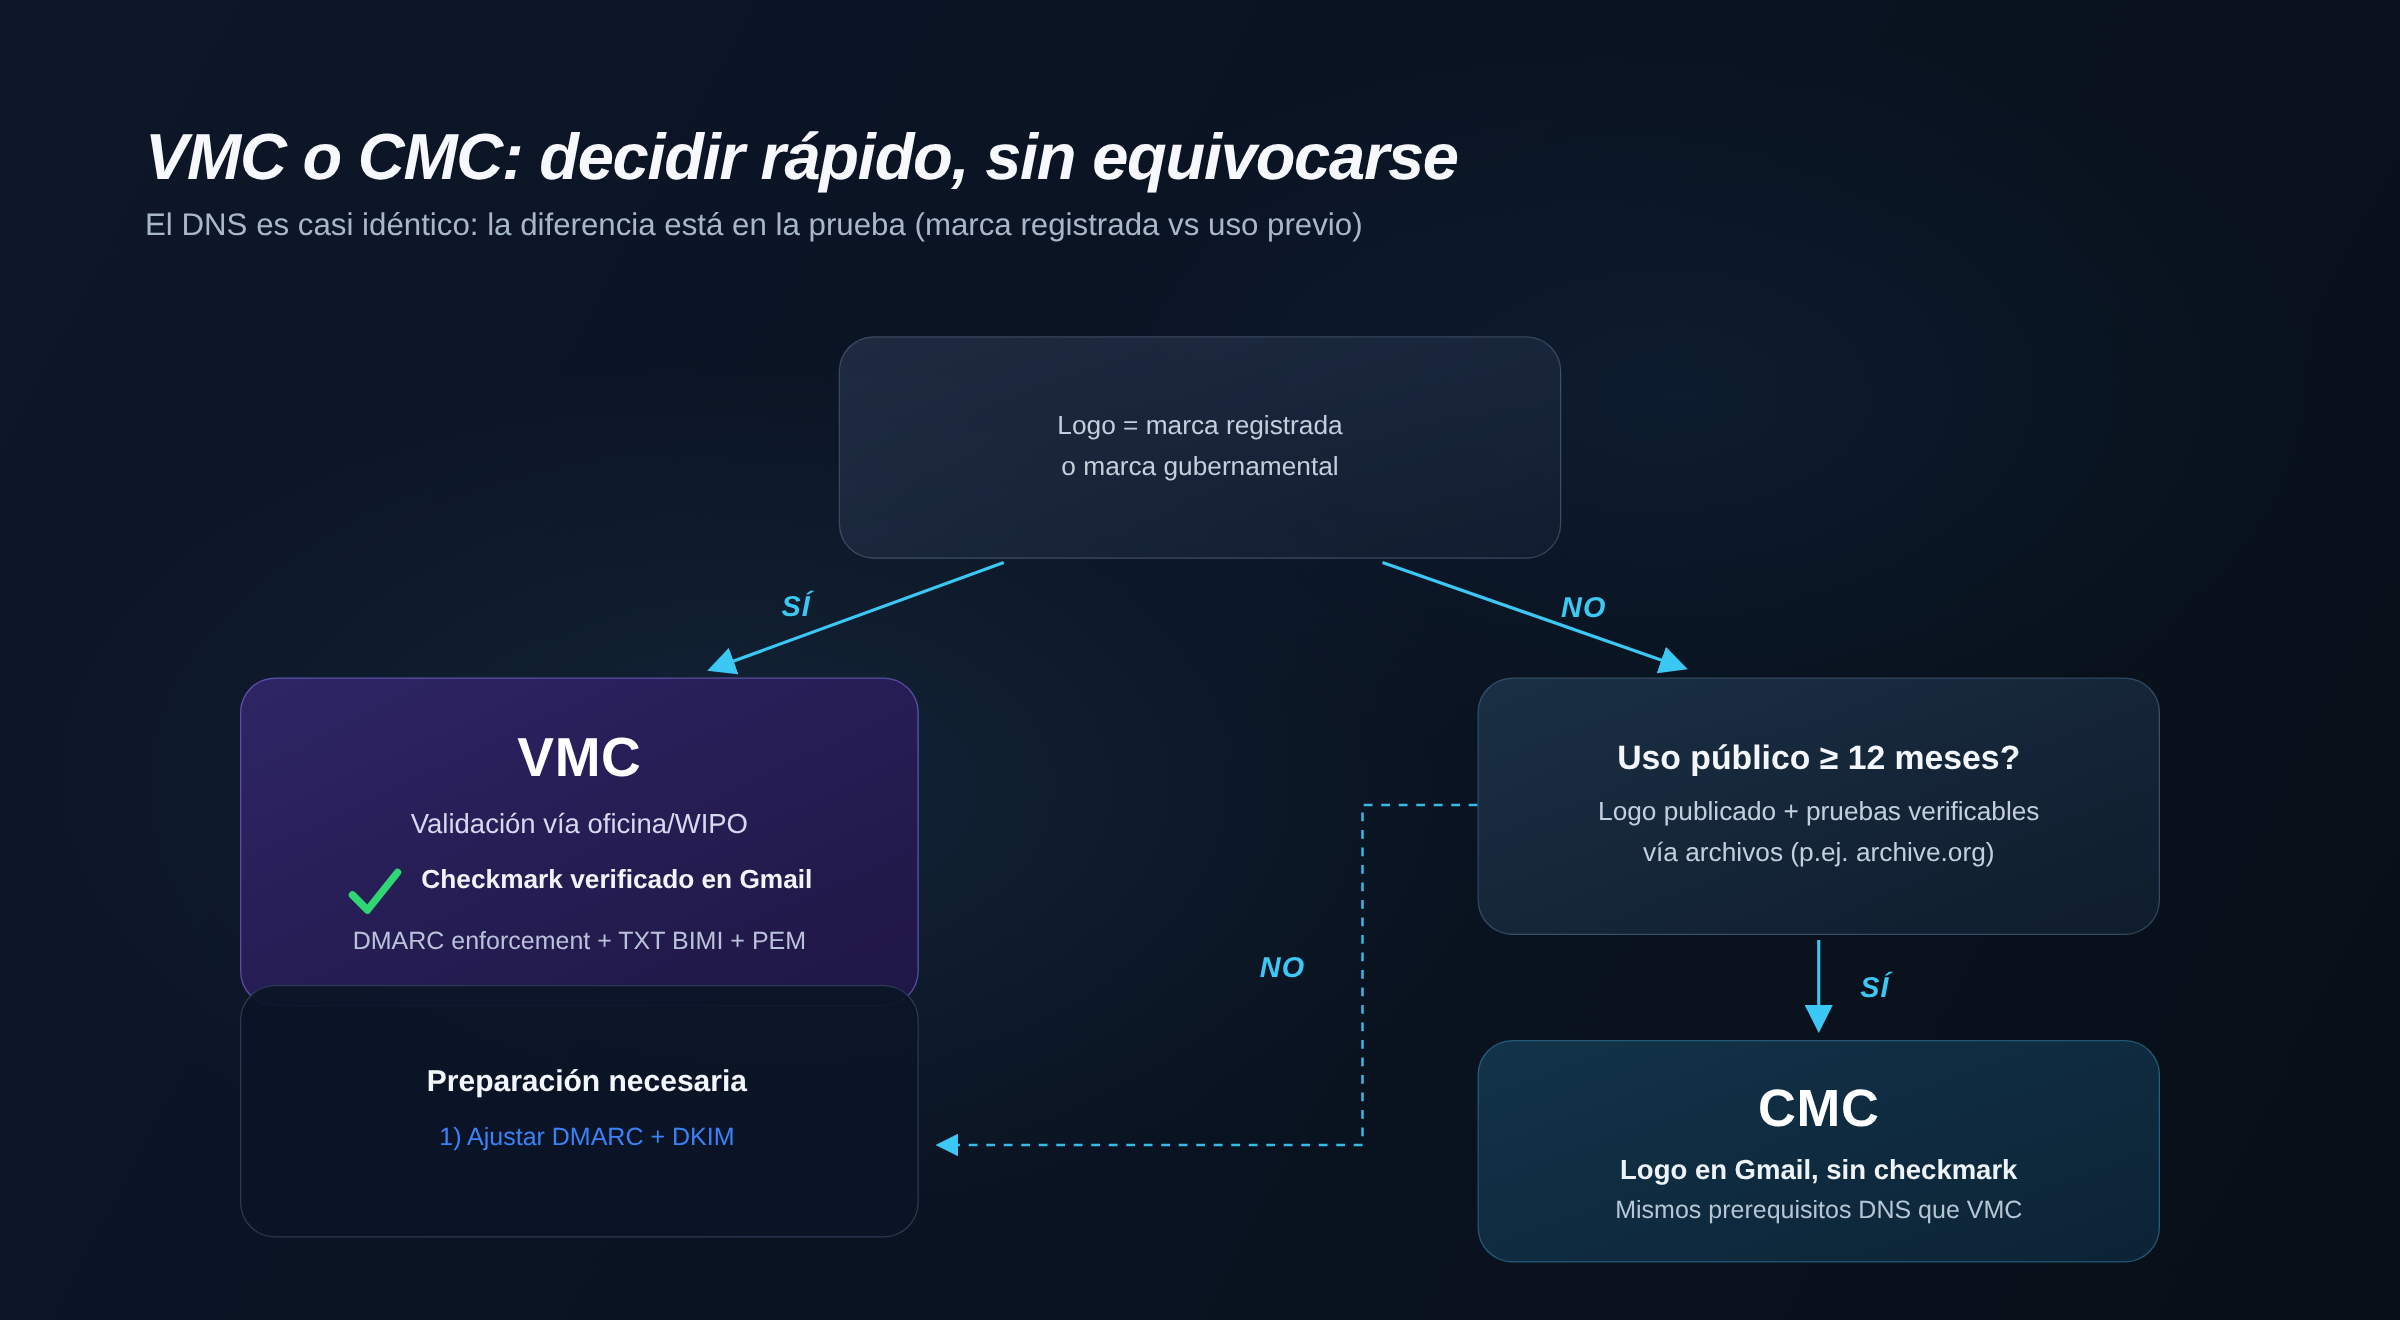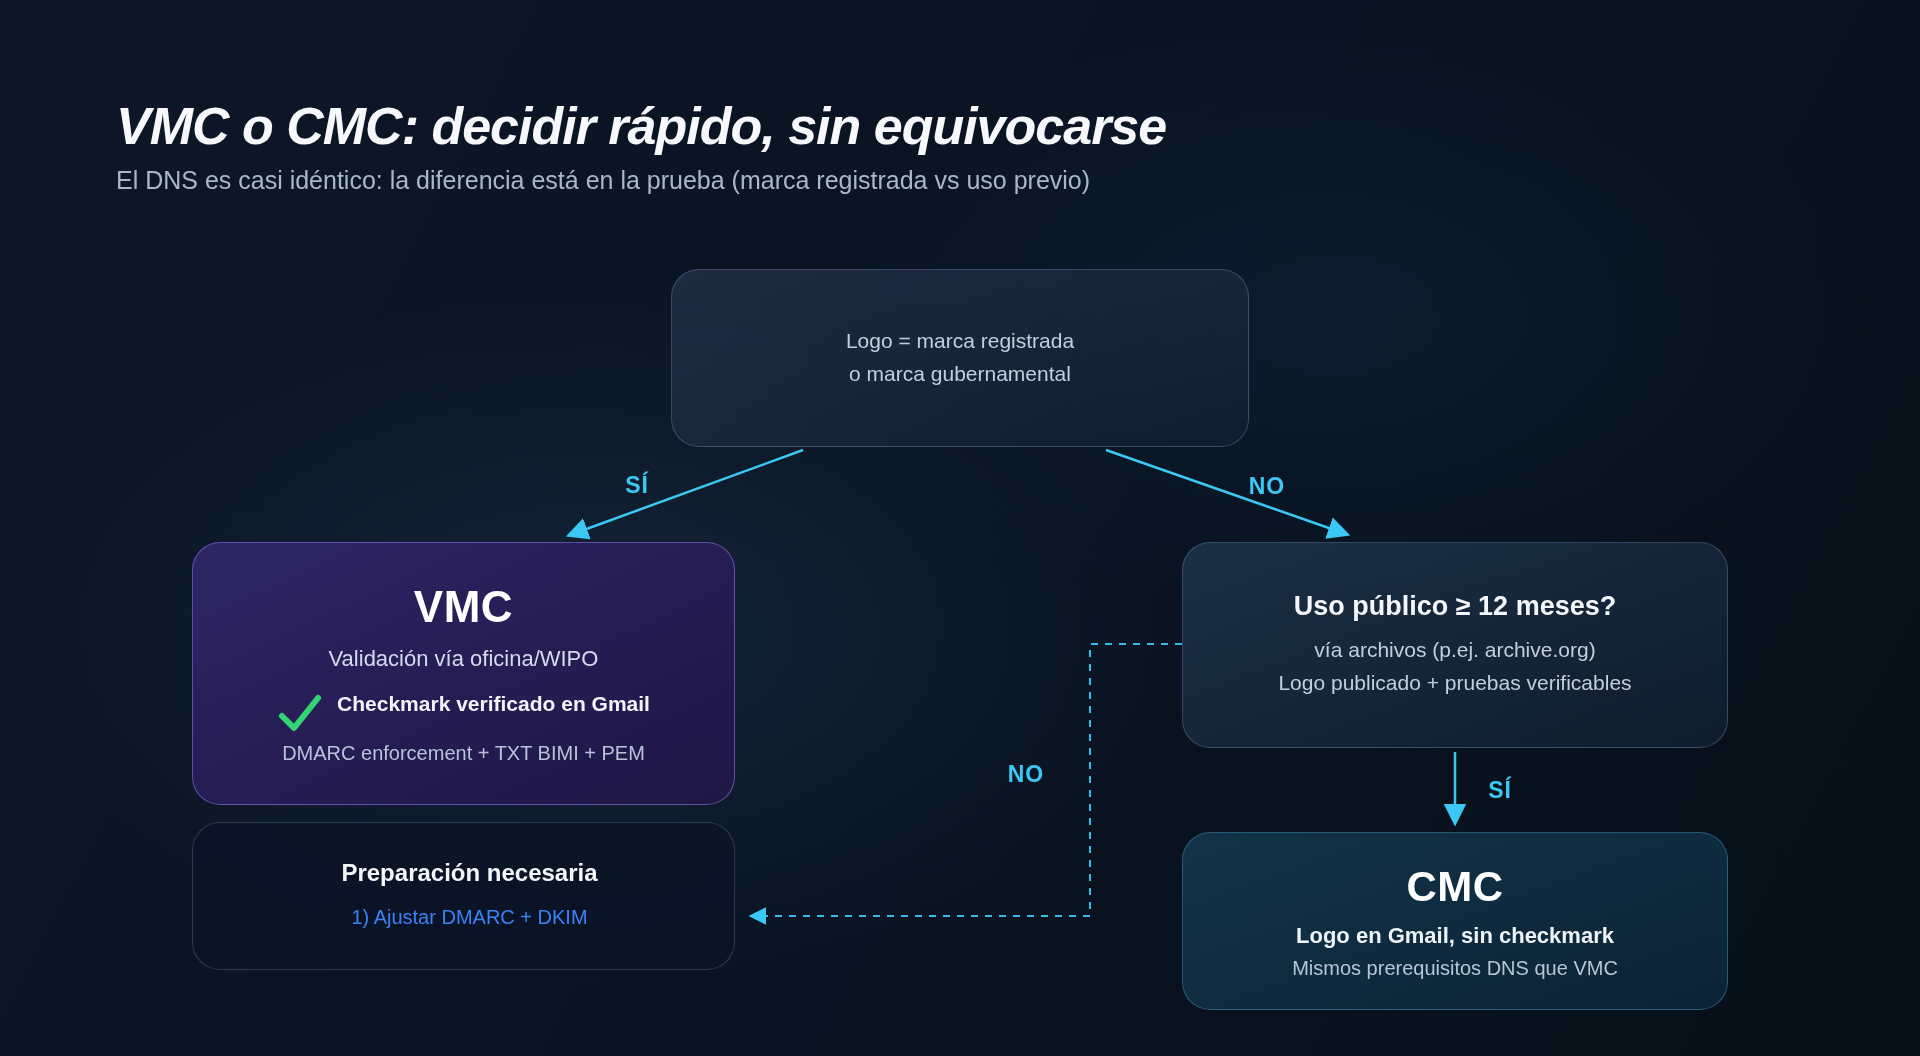--- a/index.html
+++ b/index.html
@@ -61,32 +61,33 @@
   .node-cmc {
     left: 1182px; top: 832px; width: 546px; height: 178px;
     background: linear-gradient(160deg, #123349, #0c2336);
     border: 1.5px solid rgba(75,170,210,0.38);
   }
   .cmc-title { font-size: 42px; font-weight: 800; color: #ffffff; letter-spacing: 0.5px; }
   .cmc-line1 { font-size: 22px; font-weight: bold; color: #eef3f8; margin-top: 12px; }
   .cmc-line2 { font-size: 20px; color: #b6c6d4; margin-top: 8px; }
 
   .node-prep {
-    left: 192px; top: 822px; width: 543px; height: 148px;
+    left: 192px; top: 788px; width: 543px; height: 202px;
     background: rgba(11,21,38,0.92);
     border: 1px solid rgba(115,145,185,0.30);
     padding-left: 12px;
   }
   .node-prep .node-title { font-size: 24px; font-weight: bold; color: #f3f6fa; margin-bottom: 14px; }
   .node-prep .node-line { font-size: 20px; color: #3b82f6; line-height: 1.6; }
 
   .edge-label {
     position: absolute; transform: translate(-50%, -50%);
     font-size: 23px; font-weight: bold; color: #3cc8f5; letter-spacing: 1px;
     white-space: nowrap;
+    font-style: italic;
   }
   .lbl-si-left  { left: 637px;  top: 485px; }
   .lbl-no-right { left: 1267px; top: 486px; }
   .lbl-no-mid   { left: 1026px; top: 774px; }
   .lbl-si-down  { left: 1500px; top: 790px; }
 
   .connectors { position: absolute; inset: 0; pointer-events: none; }
 
   .check-icon { display: inline-flex; }
 </style>
@@ -124,22 +125,22 @@
         <polyline points="5,24 17,36 41,6" fill="none" stroke="#2fd673" stroke-width="6" stroke-linecap="round" stroke-linejoin="round"></polyline>
       </svg>
     </span>
     <span class="vmc-check-label">Checkmark verificado en Gmail</span>
   </div>
   <div class="vmc-footer">DMARC enforcement + TXT BIMI + PEM</div>
 </div>
 
 <div class="node node-uso">
   <div class="node-title">Uso público ≥ 12 meses?</div>
+  <div class="node-line">Logo publicado + pruebas verificables</div>
   <div class="node-line">vía archivos (p.ej. archive.org)</div>
-  <div class="node-line">Logo publicado + pruebas verificables</div>
 </div>
 
 <div class="node node-cmc">
   <div class="cmc-title">CMC</div>
   <div class="cmc-line1">Logo en Gmail, sin checkmark</div>
   <div class="cmc-line2">Mismos prerequisitos DNS que VMC</div>
 </div>
 
 <div class="node node-prep">
   <div class="node-title">Preparación necesaria</div>

